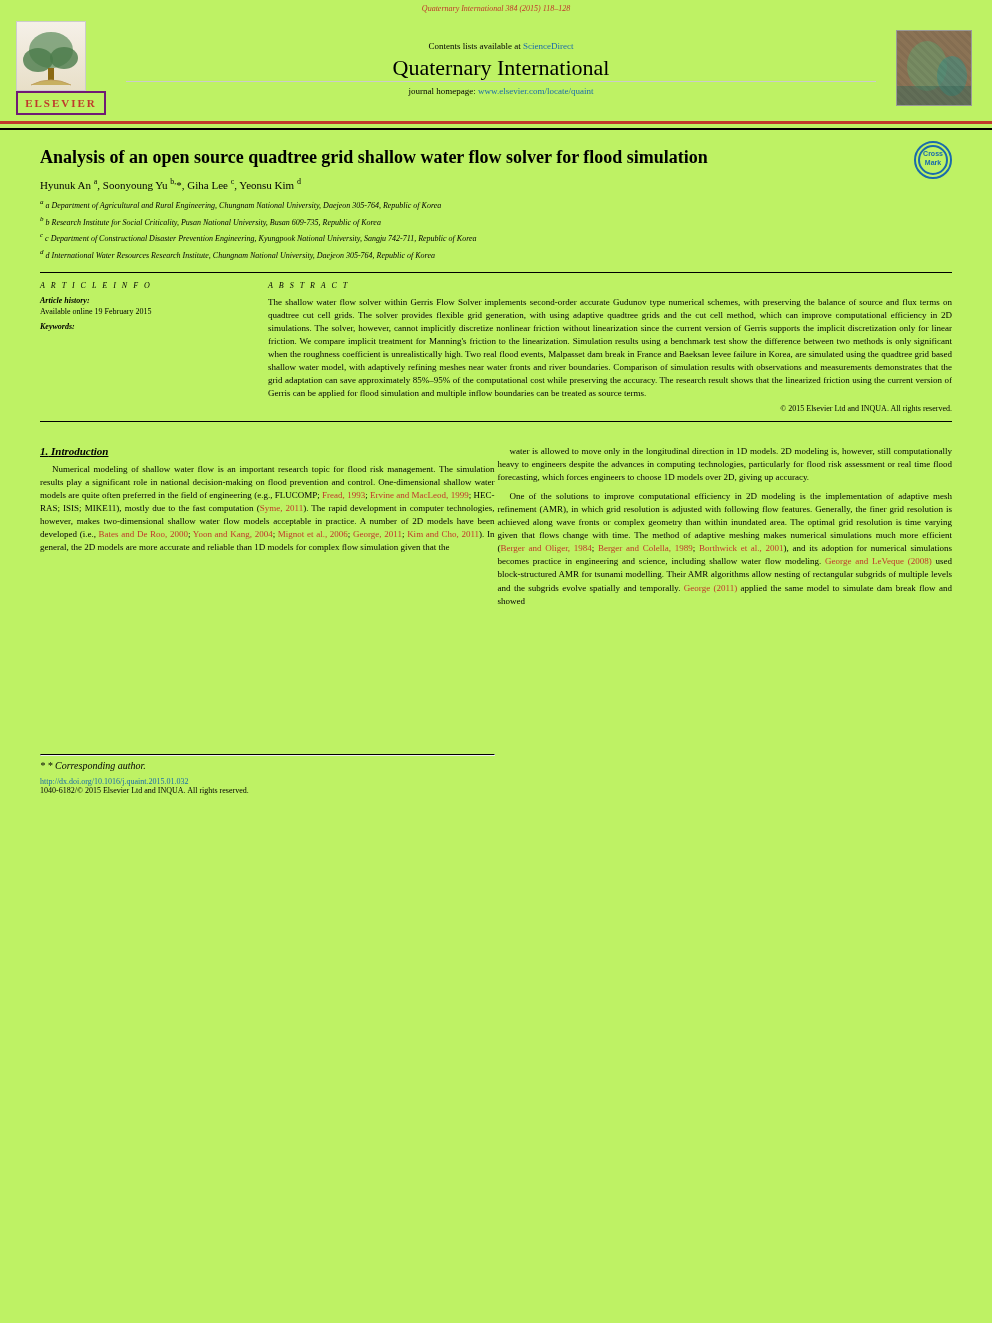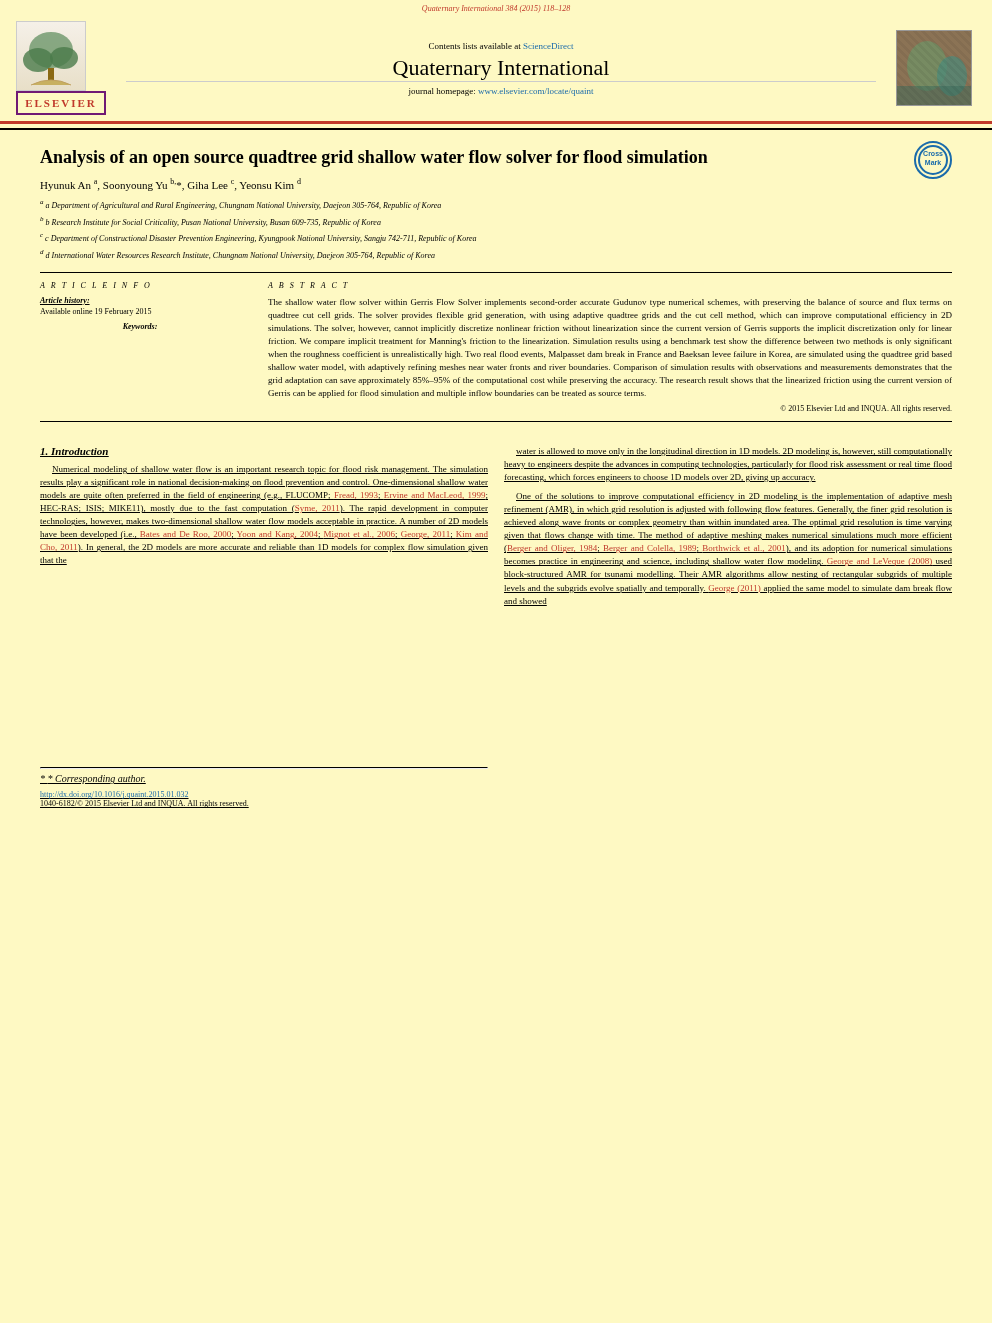--- a/index.html
+++ b/index.html
@@ -8,21 +8,21 @@
       font-family: "Times New Roman", Times, serif;
       font-size: 10px;
       color: #000;
       width: 992px;
       min-height: 1323px;
     }
 
     .page {
       width: 992px;
       min-height: 1323px;
-      background: #fef9c3;
+      background: #bef264;
       padding: 0;
     }
 
     
     .journal-header {
       border-bottom: 2px solid #000;
       padding-bottom: 4px;
       margin-bottom: 0;
     }
 
@@ -209,34 +209,32 @@
       font-style: italic;
       margin-bottom: 6px;
       color: #000;
     }
 
     .info-label {
       font-size: 8px;
       font-style: italic;
       font-weight: bold;
       margin-bottom: 2px;
-      text-decoration: underline;
     }
 
     .info-value {
       font-size: 8px;
       margin-bottom: 6px;
     }
 
     .keywords-label {
       font-size: 8px;
       font-style: italic;
       font-weight: bold;
       margin-bottom: 2px;
-      text-align: center;
     }
 
     .keyword-item {
       font-size: 8px;
       line-height: 1.6;
     }
 
     .abstract-text {
       font-size: 9px;
       line-height: 1.45;
@@ -249,23 +247,22 @@
       margin-top: 4px;
     }
 
     
     .body-section {
       margin-top: 14px;
     }
 
     .two-col-body {
       display: flex;
-      gap: 16px;
+      gap: 3px;
       margin-top: 23px;
-      text-decoration: underline;
     }
 
     .body-col {
       flex: 1;
     }
 
     .section-heading {
       font-size: 11px;
       font-style: italic;
       font-weight: bold;

